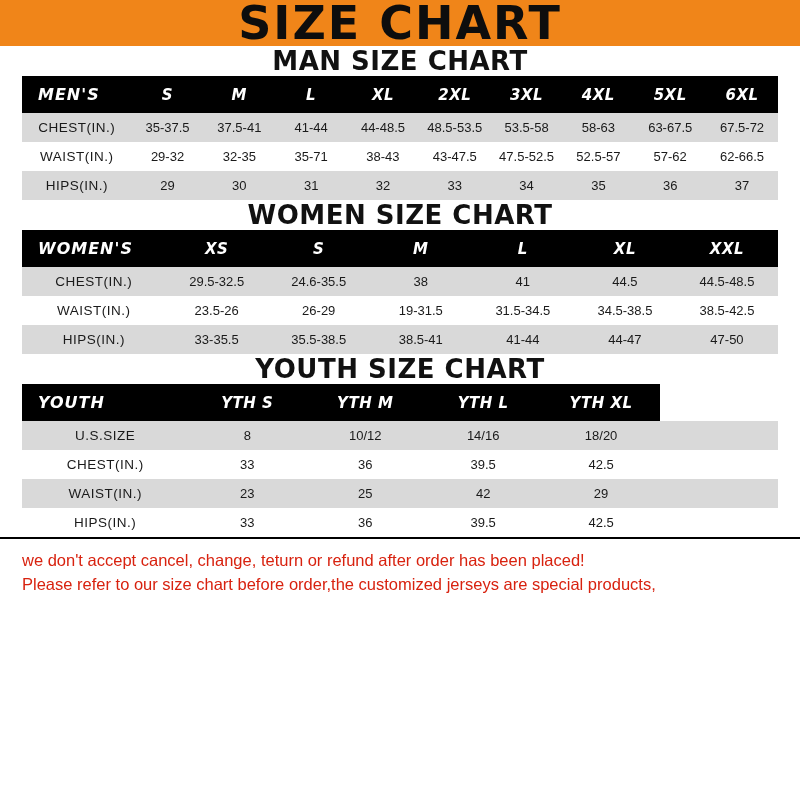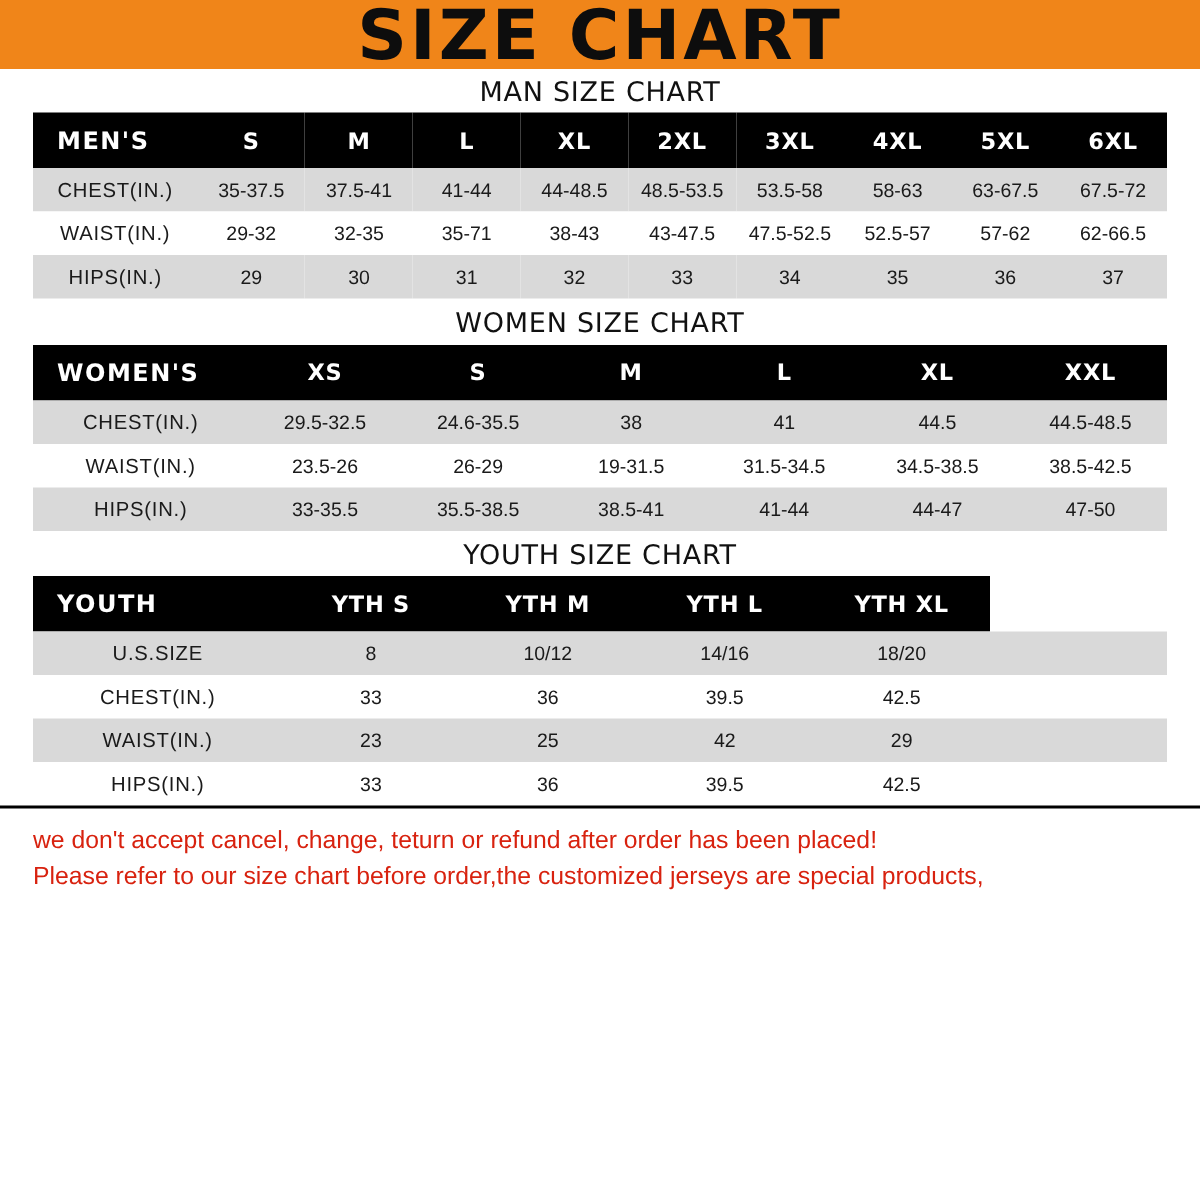--- a/index.html
+++ b/index.html
@@ -33,42 +33,43 @@
     font-weight: bold;
     font-size: 46px;
     letter-spacing: 2px;
     color: #0d0d0d;
     line-height: 1;
   }
   
   .section-title {
     text-align: center;
     font-family: "DejaVu Sans", sans-serif;
-    font-weight: normal;
-    font-size: 18px;
+    font-weight: bold;
+    font-size: 26px;
     color: #111;
     letter-spacing: 0.5px;
   }
   .chart-wrap {
     padding: 0 22px;
   }
   table.size-table {
     width: 100%;
     border-collapse: collapse;
     table-layout: fixed;
   }
   table.size-table thead th {
     background: #000;
     color: #fff;
     font-family: "DejaVu Sans", sans-serif;
     font-weight: bold;
     font-size: 15px;
     padding: 9px 2px;
     text-align: center;
     letter-spacing: 0.5px;
+    font-style: italic;
   }
   table.size-table thead th.rowhead {
     text-align: left;
     padding-left: 16px;
     font-size: 16px;
     letter-spacing: 1px;
   }
   table.size-table tbody td {
     text-align: center;
     font-size: 13px;

